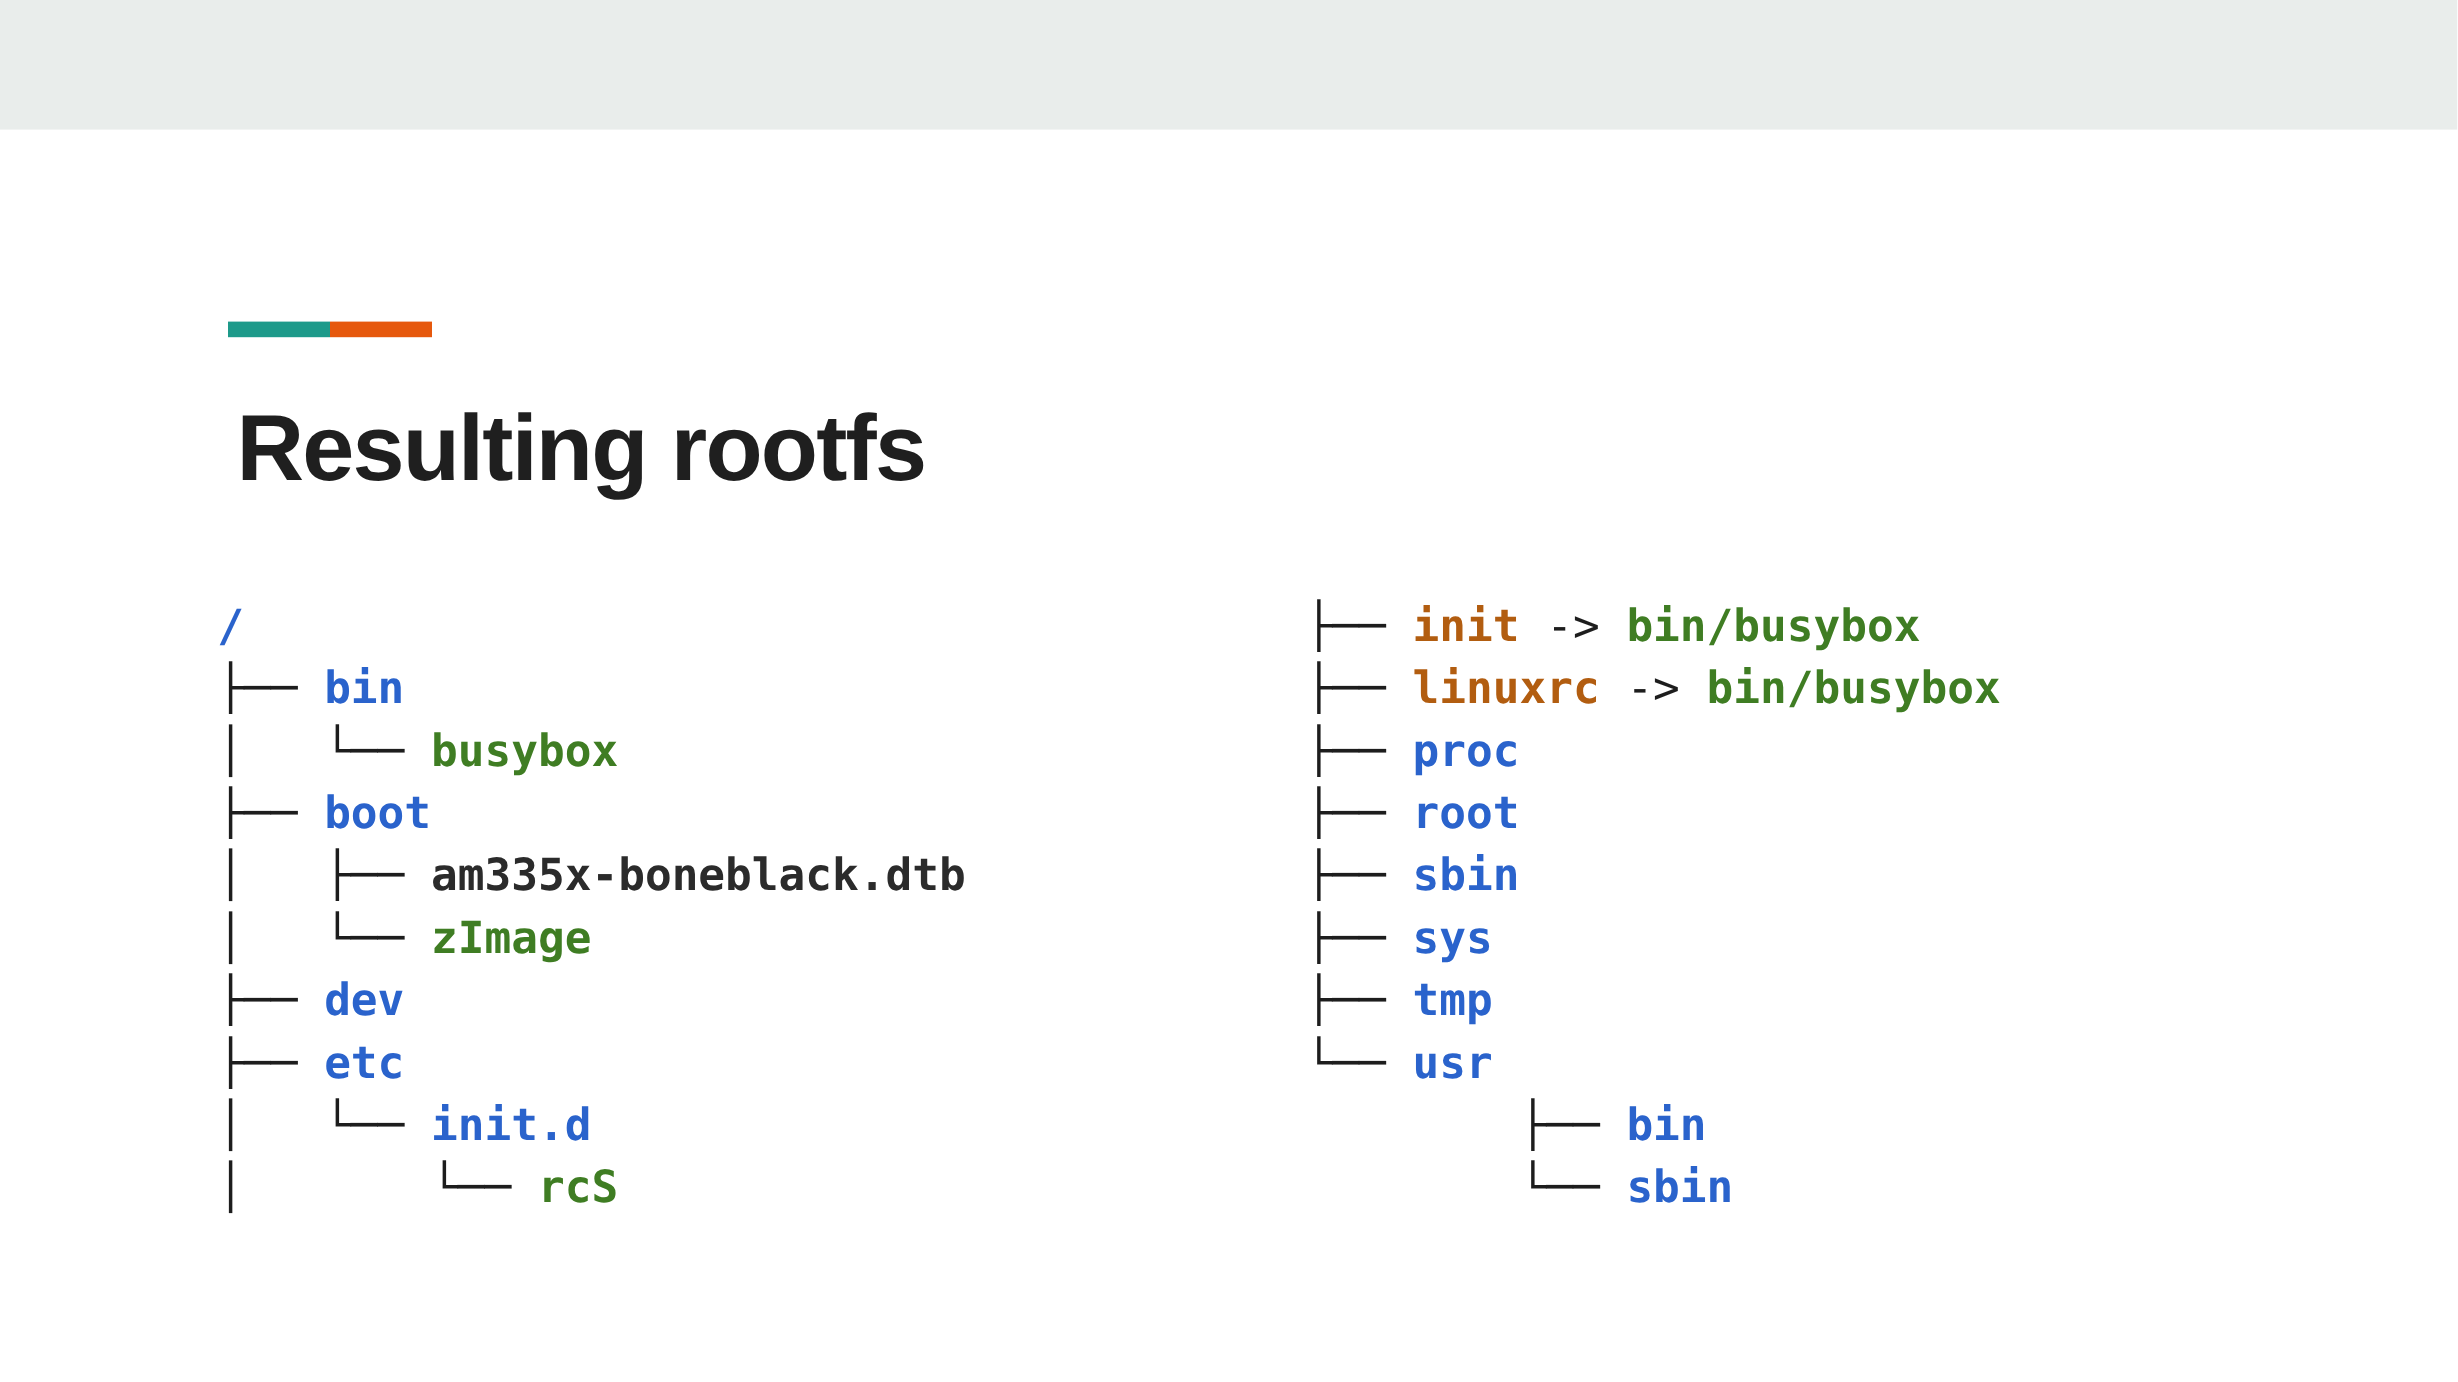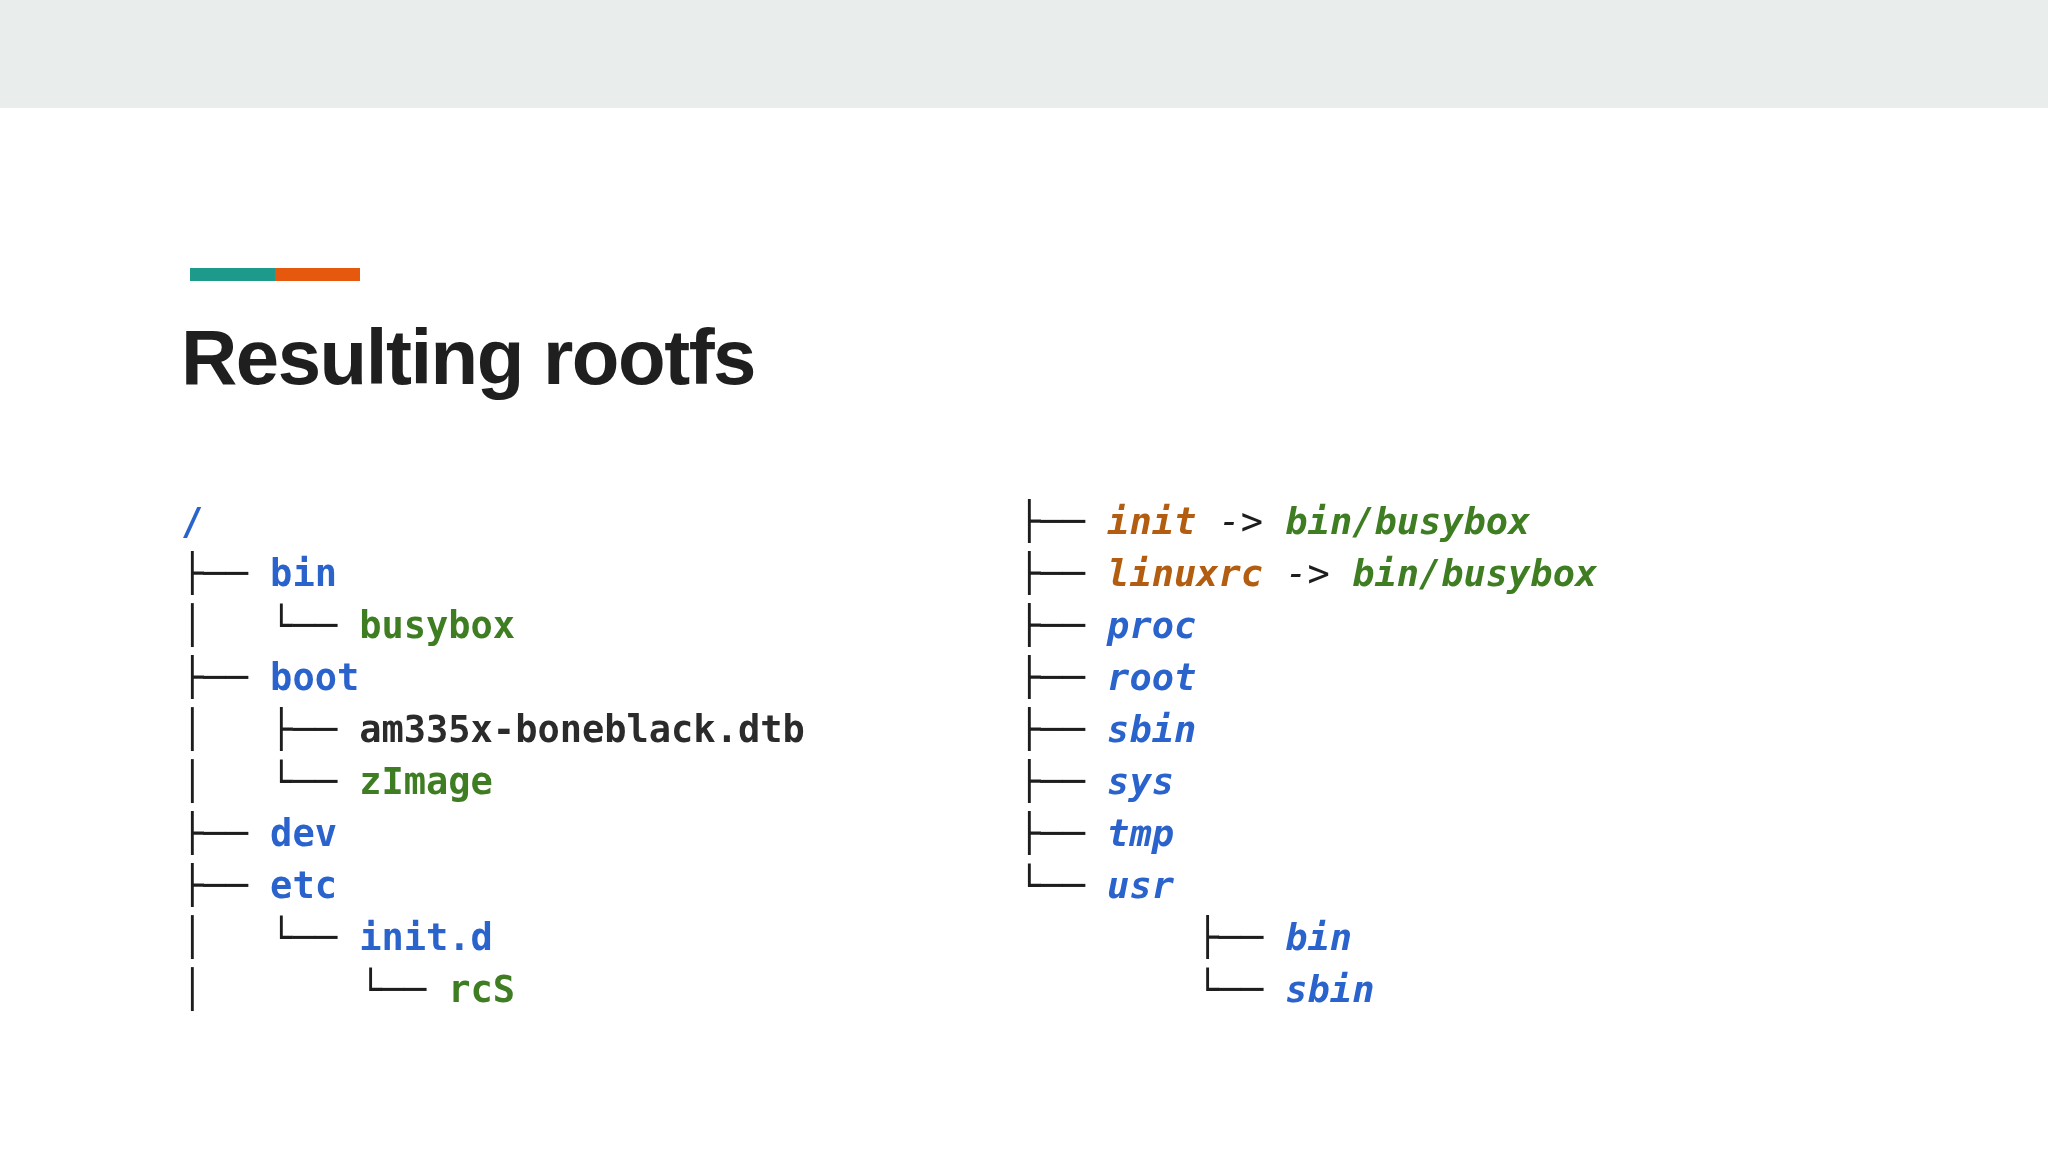--- a/index.html
+++ b/index.html
@@ -13,32 +13,32 @@
   .top-band{
     position:absolute;left:0;top:0;width:2048px;height:108px;
     background:#e9edeb;
   }
   .accent-bar{
     position:absolute;left:190px;top:268px;width:170px;height:13px;
     display:flex;
   }
   .accent-bar .half{flex:1 1 50%;}
   .title{
-    position:absolute;left:181px;top:318px;margin:0;
+    position:absolute;left:181px;top:318px;margin:16px;
     font-size:78px;font-weight:bold;letter-spacing:-1.5px;
     line-height:1;color:#1f1f1f;white-space:nowrap;
   }
   .tree{
     position:absolute;top:496px;margin:0;
     font-family:"DejaVu Sans Mono","Liberation Mono",monospace;
     font-size:37px;line-height:52px;
     white-space:pre;
   }
   .tree-left{left:181px;}
-  .tree-right{left:1018px;font-style:italic;}
+  .tree-right{left:1088px;}
   .tree-line{white-space:pre;}
   .c-directory{color:var(--color-directory);font-weight:bold;}
   .c-executable{color:var(--color-executable);font-weight:bold;}
   .c-symlink{color:var(--color-symlink);font-weight:bold;}
   .c-file{color:var(--color-file);font-weight:bold;}
   .c-connector{color:var(--color-connector);font-weight:normal;}
 </style>
 </head>
 <body>
 

